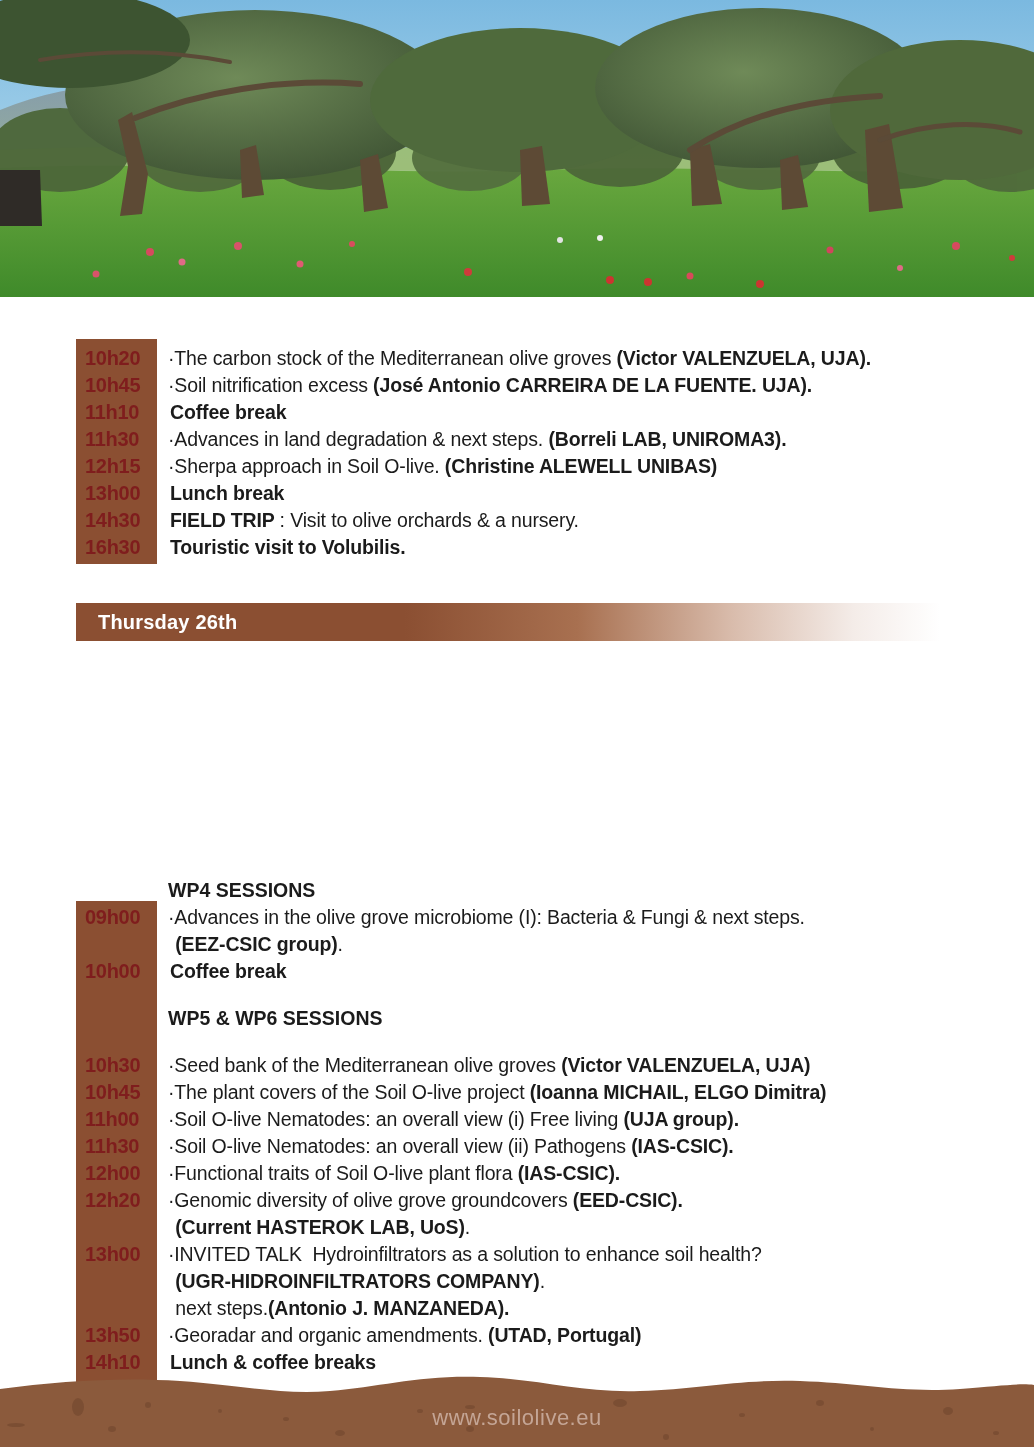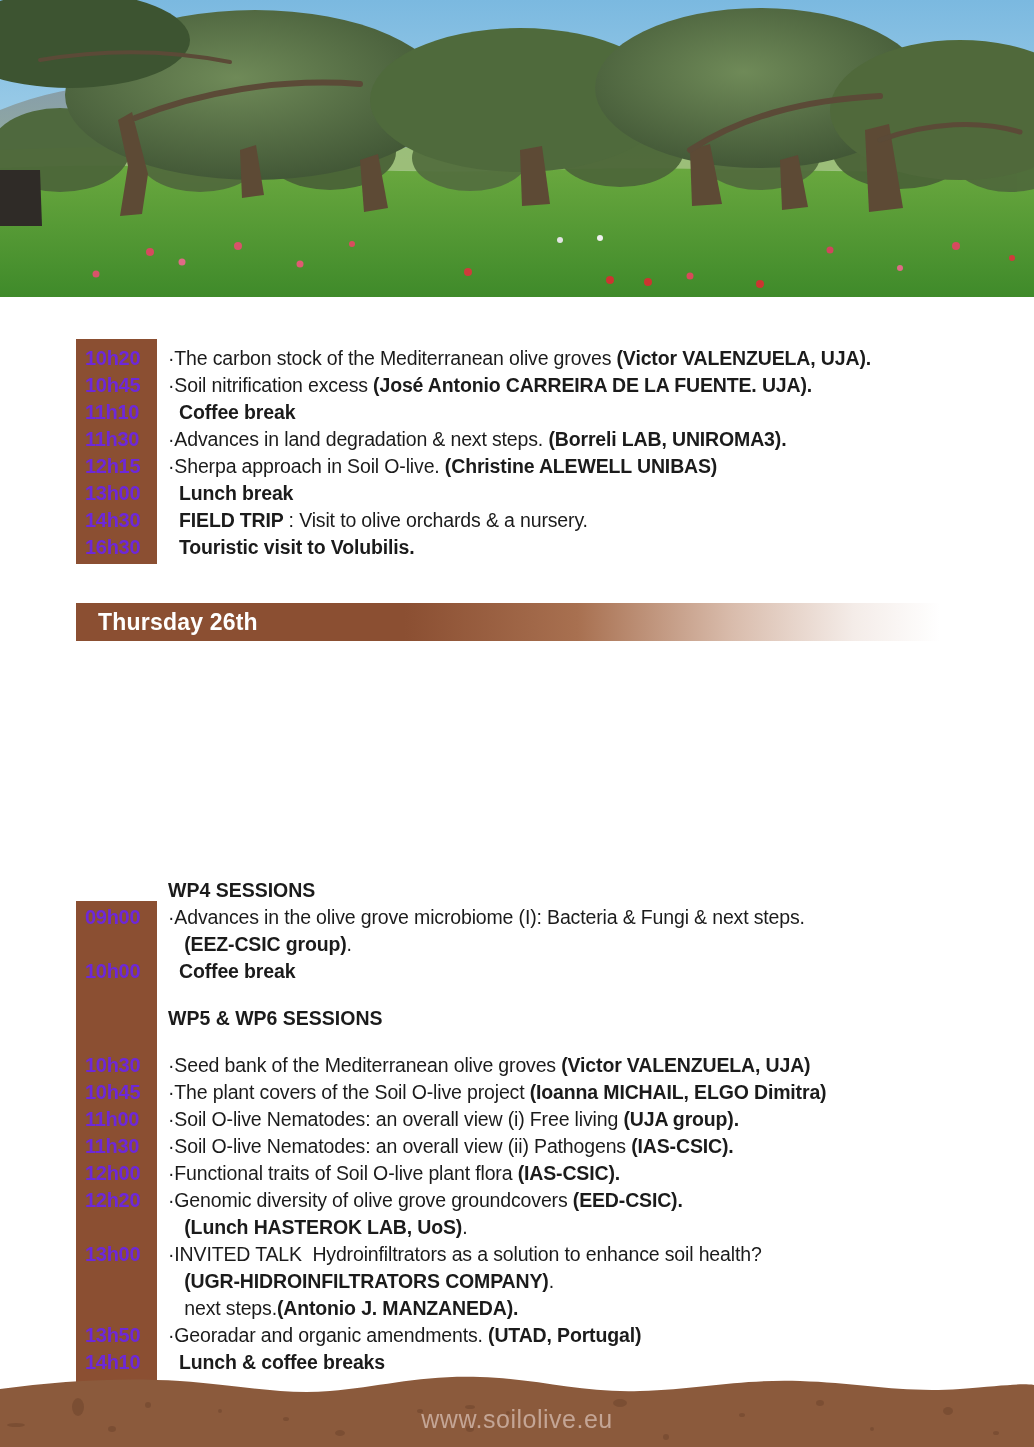--- a/index.html
+++ b/index.html
@@ -29,37 +29,37 @@
   }
   .rows{position:relative;margin-left:76px;}
 
   .row{
     display:flex;
     align-items:flex-start;
     min-height:27px;
   }
   .time{
     flex:0 0 81px;
-    color:#6d28d9;
+    color:#7f1d1d;
     font-weight:bold;
     font-size:20px;
     line-height:27px;
     padding-left:9px;
     box-sizing:border-box;
     letter-spacing:-0.3px;
     position:relative;
     z-index:2;
   }
   .time.empty{color:transparent;}
   .desc{
     flex:1 1 auto;
     font-size:19.5px;
     line-height:27px;
     color:#1b1b1b;
-    padding-left:22px;
+    padding-left:13px;
     box-sizing:border-box;
     letter-spacing:-0.15px;
     white-space:pre-wrap;
   }
   .desc.bulleted{padding-left:19px;text-indent:-8px;}
   .desc b{font-weight:bold;margin-top:16px;}
   .desc.strong{font-weight:bold;}
   .sess-head{
     font-size:19.5px;line-height:27px;font-weight:bold;color:#1b1b1b;
     padding-left:11px;
@@ -70,31 +70,31 @@
   .row.spacer .time{line-height:20px;}
   .row.spacer .desc{line-height:20px;}
 
   
   .daybanner{
     position:absolute;left:76px;height:38px;width:864px;
     background:linear-gradient(to right,#8B4F32 0%,#8B4F32 38%,#a87050 58%,#d9bcac 76%,#f4ece8 90%,#ffffff 100%);
     display:flex;align-items:center;
   }
   .daybanner span{
-    color:#ffffff;font-weight:bold;font-size:23px;padding-left:22px;letter-spacing:0.2px;
+    color:#ffffff;font-weight:bold;font-size:20px;padding-left:22px;letter-spacing:0.2px;
   }
 
   
   .footer{
     position:absolute;left:0;bottom:0;width:1034px;height:80px;overflow:hidden;
   }
   .footer svg{display:block;width:1034px;height:80px;}
   .footer .url{
     position:absolute;left:0;right:0;top:38px;text-align:center;
-    color:#c4a595;font-size:25px;letter-spacing:0.5px;
+    color:#c4a595;font-size:22px;letter-spacing:0.5px;
     font-family:"Liberation Sans","DejaVu Sans",sans-serif;
   }
 </style>
 </head>
 <body>
 
 <div class="hero">
   <svg viewBox="0 0 1034 297" preserveAspectRatio="none">
     <defs>
       <linearGradient id="sky" x1="0" y1="0" x2="0" y2="1">
@@ -281,21 +281,21 @@
         <div class="row">
           <div class="time">12h00</div>
           <div class="desc bulleted"><span>·</span>Functional traits of Soil O-live plant flora <b>(IAS-CSIC).</b></div>
         </div>
         <div class="row">
           <div class="time">12h20</div>
           <div class="desc bulleted"><span>·</span>Genomic diversity of olive grove groundcovers <b>(EED-CSIC).</b></div>
         </div>
         <div class="row">
           <div class="time empty">&nbsp;</div>
-          <div class="desc"><b> (Lunch HASTEROK LAB, UoS)</b>.</div>
+          <div class="desc"><b> (Current HASTEROK LAB, UoS)</b>.</div>
         </div>
         <div class="row">
           <div class="time">13h00</div>
           <div class="desc bulleted"><span>·</span>INVITED TALK  Hydroinfiltrators as a solution to enhance soil health?</div>
         </div>
         <div class="row">
           <div class="time empty">&nbsp;</div>
           <div class="desc"><b> (UGR-HIDROINFILTRATORS COMPANY)</b>.</div>
         </div>
         <div class="row">

